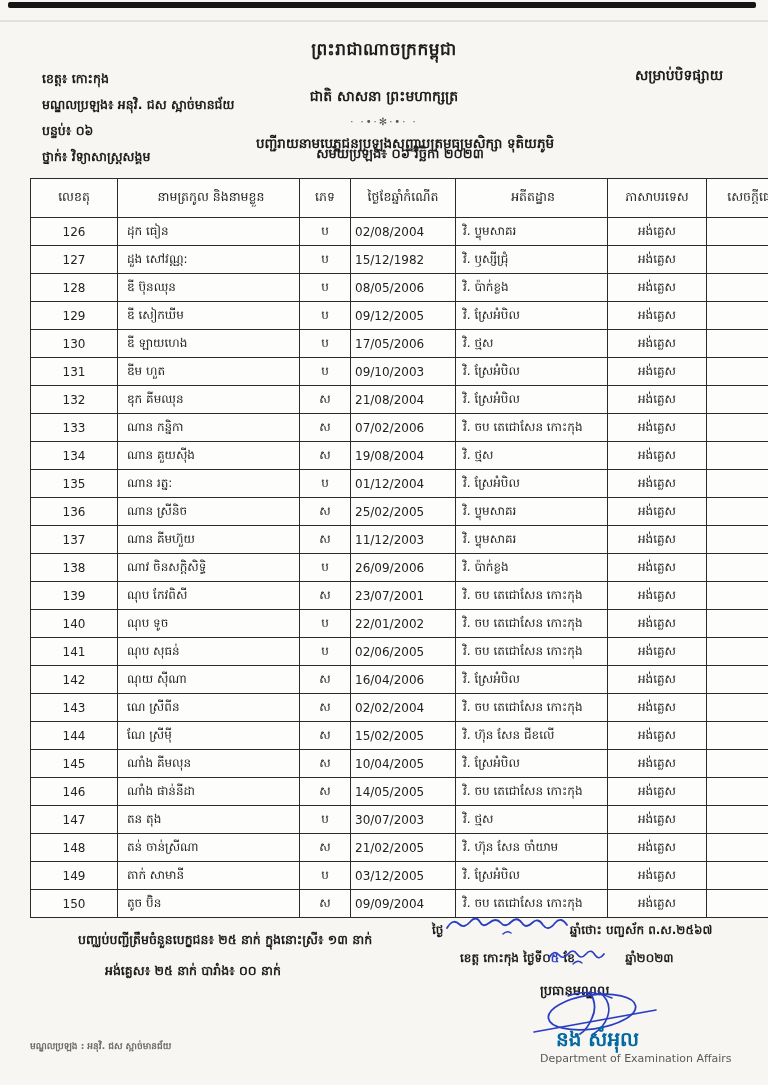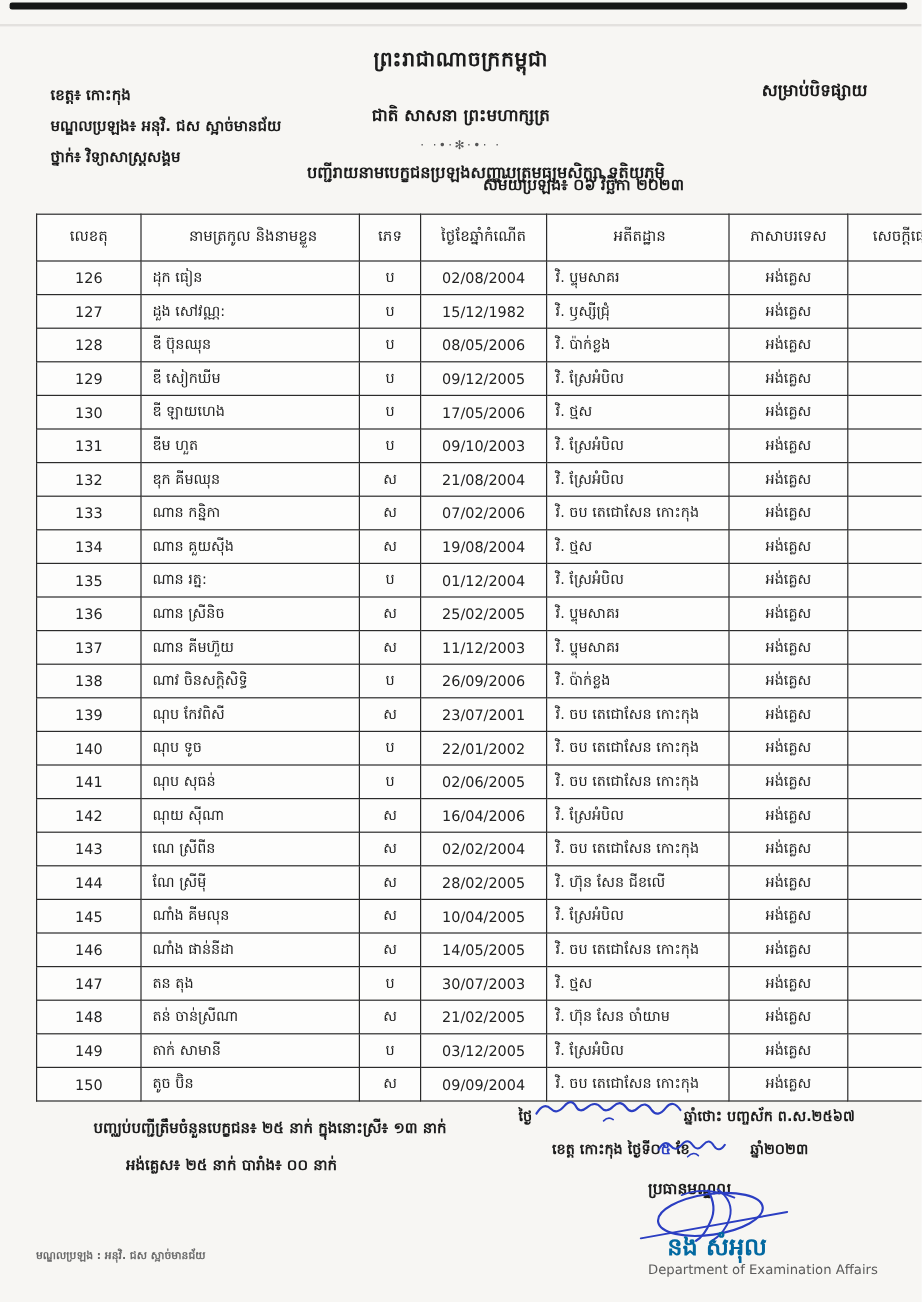--- a/index.html
+++ b/index.html
@@ -11,39 +11,39 @@
   }
   .scan-topbar{position:absolute;left:8px;top:2px;width:748px;height:6px;background:#161616;border-radius:2px;}
   .scan-line{position:absolute;left:0;top:20px;width:768px;height:2px;background:#e3e1de;}
 
   
   .hdr-center{position:absolute;left:0;top:38px;width:768px;text-align:center;}
   .kingdom{font-size:17px;font-weight:bold;letter-spacing:.5px;}
   .motto{font-size:14px;font-weight:bold;margin-top:24px;}
   .divider{font-size:10px;color:#555;margin-top:8px;letter-spacing:2px;}
   .list-title{position:absolute;left:170px;top:117px;width:470px;text-align:center;font-size:13.5px;font-weight:bold;margin-top:18px;}
-  .session{position:absolute;left:230px;top:145px;width:340px;text-align:right;font-size:13px;font-weight:bold;}
+  .session{position:absolute;left:230px;top:145px;width:340px;text-align:center;font-size:13px;font-weight:bold;}
   .posting{position:absolute;right:45px;top:66px;font-size:14px;font-weight:bold;}
   .hdr-left{position:absolute;left:42px;top:66px;font-size:12.5px;font-weight:bold;line-height:26px;white-space:nowrap;}
 
   
   table.cand{
     position:absolute;left:30px;top:178px;width:710px;
     border-collapse:collapse;table-layout:fixed;background:#fdfdfc;
   }
   table.cand th,table.cand td{
     border:1px solid #2b2b2b;font-size:12px;padding:0 4px;overflow:hidden;
     white-space:nowrap;color:#222;
   }
   table.cand th{height:38px;font-weight:normal;text-align:center;font-size:12.5px;}
   table.cand td{height:27px;}
   .c0{width:78px;text-align:center;}
   .c1{width:168px;text-align:left;padding-left:9px !important;}
   .c2{width:42px;text-align:center;}
-  .c3{width:96px;text-align:center;}
+  .c3{width:96px;text-align:left;}
   .c4{width:140px;text-align:left;padding-left:7px !important;}
   .c5{width:90px;text-align:center;}
   .c6{width:96px;}
 
   
   .foot-left1{position:absolute;left:32px;top:932px;font-size:12.5px;font-weight:bold;margin-left:46px;}
   .foot-left2{position:absolute;left:105px;top:963px;font-size:12.5px;font-weight:bold;}
   .foot-right1{position:absolute;left:432px;top:922px;font-size:12px;font-weight:bold;white-space:nowrap;}
   .foot-right2{position:absolute;left:460px;top:950px;font-size:12px;font-weight:bold;white-space:nowrap;}
   .foot-chief{position:absolute;left:540px;top:982px;font-size:13px;font-weight:bold;}
@@ -64,20 +64,21 @@
 <div class="hdr-center">
   <div class="kingdom">ព្រះរាជាណាចក្រកម្ពុជា</div>
   <div class="motto">ជាតិ សាសនា ព្រះមហាក្សត្រ</div>
   <div class="divider">· ·•·✻·•· ·</div>
 </div>
 <div class="posting">សម្រាប់បិទផ្សាយ</div>
 
 <div class="hdr-left">
   <div>ខេត្ត៖ កោះកុង</div>
   <div>មណ្ឌលប្រឡង៖ អនុវិ. ជស ស្អាច់មានជ័យ</div>
+  <div>បន្ទប់៖ ០៦</div>
   <div>ថ្នាក់៖ វិទ្យាសាស្ត្រសង្គម</div>
 </div>
 
 <div class="list-title">បញ្ជីរាយនាមបេក្ខជនប្រឡងសញ្ញាបត្រមធ្យមសិក្សា ទុតិយភូមិ</div>
 <div class="session">សម័យប្រឡង៖ ០៦ វិច្ឆិកា ២០២៣</div>
 
 <table class="cand">
   <thead>
       <tr>
         <th class="c0">លេខតុ</th>
@@ -249,21 +250,21 @@
         <td class="c2">ស</td>
         <td class="c3">02/02/2004</td>
         <td class="c4">វិ. ចប តេជោសែន កោះកុង</td>
         <td class="c5">អង់គ្លេស</td>
         <td class="c6"></td>
       </tr>
       <tr>
         <td class="c0">144</td>
         <td class="c1">ណែ ស្រីមុី</td>
         <td class="c2">ស</td>
-        <td class="c3">28/02/2005</td>
+        <td class="c3">15/02/2005</td>
         <td class="c4">វិ. ហ៊ុន សែន ជីខលើ</td>
         <td class="c5">អង់គ្លេស</td>
         <td class="c6"></td>
       </tr>
       <tr>
         <td class="c0">145</td>
         <td class="c1">ណាំង គីមលុន</td>
         <td class="c2">ស</td>
         <td class="c3">10/04/2005</td>
         <td class="c4">វិ. ស្រែអំបិល</td>

